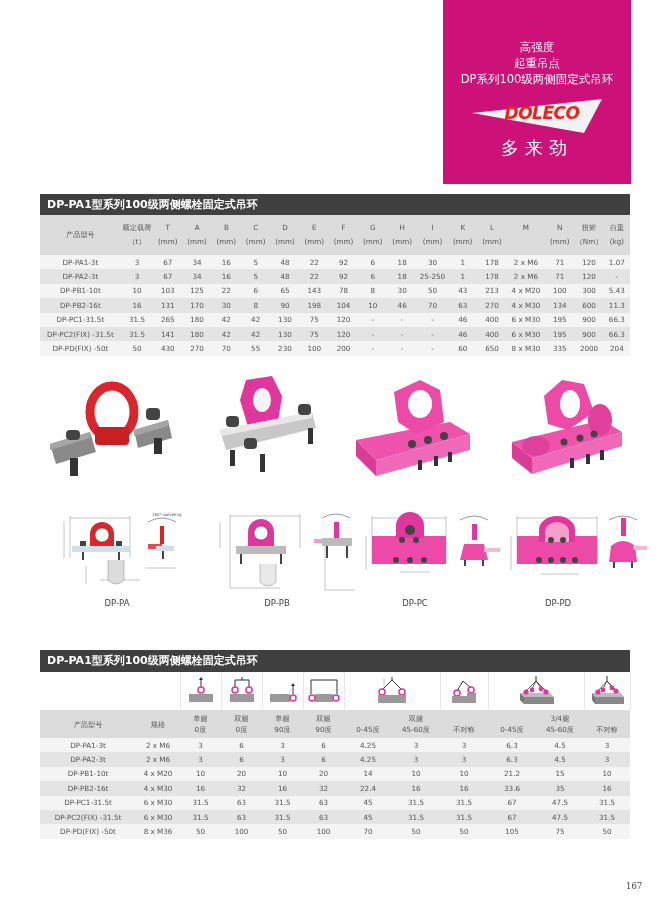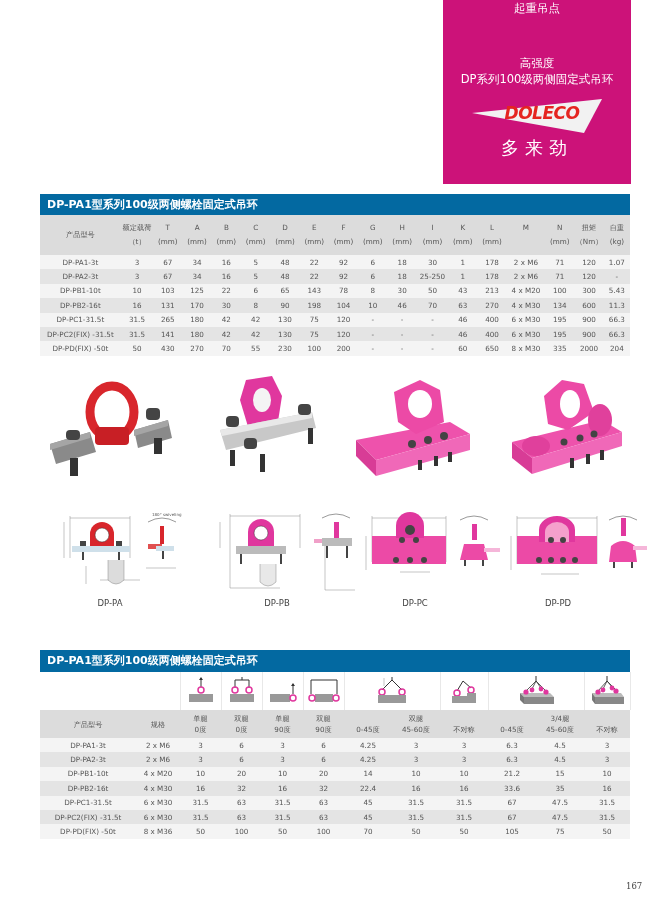--- a/index.html
+++ b/index.html
@@ -5,21 +5,21 @@
   * { box-sizing: border-box; margin: 0; padding: 0; }
   body { width: 670px; height: 915px; background: #ffffff; position: relative; overflow: hidden; font-family: "DejaVu Sans", "Liberation Sans", sans-serif; color: #555; }
   .hero { position: absolute; left: 443px; top: 0; width: 188px; height: 184px; background: #cc1279; color: #fff; text-align: center; }
   .hero .line { font-size: 11.5px; line-height: 16px; }
   .hero .l1 { margin-top: 39px; }
   .logo-wrap { position: relative; margin: 10px auto 0; width: 130px; height: 38px; }
   .logo-wedge { position: absolute; left: 0; top: 0; width: 130px; height: 38px; }
   .logo-text { position: absolute; left: 20px; top: 6px; width: 100px; font-family: "DejaVu Sans", sans-serif; font-weight: bold; font-size: 17px; color: #e52520; letter-spacing: -0.5px; font-style: italic; }
   .hero .cn-brand { font-size: 18px; letter-spacing: 6px; margin-top: 0px; line-height: 26px; }
 
-  .bar { position: absolute; left: 40px; width: 590px; height: 22px; background: #0369a1; color: #fff; font-weight: bold; font-size: 11px; line-height: 22px; padding-left: 7px; }
+  .bar { position: absolute; left: 40px; width: 590px; height: 22px; background: #404040; color: #fff; font-weight: bold; font-size: 11px; line-height: 22px; padding-left: 7px; }
   table { border-collapse: collapse; position: absolute; left: 40px; width: 590px; font-size: 7.2px; color: #555; table-layout: fixed; }
   td, th { text-align: center; white-space: nowrap; font-weight: normal; }
   .t1 { top: 215px; }
   .t1 thead tr { background: #dcdcdc; }
   .t1 thead th { height: 40px; line-height: 14px; vertical-align: middle; }
   .t1 tbody td { height: 14.4px; }
   .t1 tbody tr:nth-child(odd) { background: #f4f4f4; }
   .t1 tbody tr:nth-child(even) { background: #e4e4e4; }
 
   .photos { position: absolute; top: 372px; left: 40px; width: 600px; height: 110px; }
@@ -33,22 +33,22 @@
   .t2 .hdr td { background: #dcdcdc; height: 28px; line-height: 11px; vertical-align: middle; }
   .t2 tbody.data td { height: 14.4px; }
   .t2 tbody.data tr:nth-child(odd) { background: #f4f4f4; }
   .t2 tbody.data tr:nth-child(even) { background: #e4e4e4; }
   .pagenum { position: absolute; left: 626px; top: 881px; font-family: "DejaVu Serif", serif; font-size: 8.5px; color: #444; }
 </style>
 </head>
 <body>
 
 <div class="hero">
+  <div class="line l1">高强度</div>
   <div class="line">起重吊点</div>
-  <div class="line l1">高强度</div>
   <div class="line">DP系列100级两侧固定式吊环</div>
   <div class="logo-wrap">
     <svg class="logo-wedge" viewBox="0 0 130 38">
       <polygon points="0,16 130,2 112,36" fill="#f2f2f2"></polygon>
     </svg>
     <div class="logo-text">DOLECO</div>
   </div>
   <div class="cn-brand">多来劲</div>
 </div>
 
@@ -443,21 +443,21 @@
       <circle cx="58" cy="52" r="3" fill="#444"></circle>
       <circle cx="70" cy="52" r="3" fill="#444"></circle>
     <path d="M104,12 Q118,4 132,12" stroke="#555" stroke-width="0.6" fill="none"></path>
     <rect x="116" y="10" width="5" height="18" fill="#e0379e"></rect>
     <path d="M104,54 L106,38 Q118,28 130,38 L132,54 Z" fill="#ec4aa6"></path>
     <rect x="128" y="38" width="14" height="4" fill="#f5b6d9"></rect>
     <rect x="108" y="54" width="2" height="6" fill="#444"></rect>
       <rect x="126" y="54" width="2" height="6" fill="#444"></rect>
   </svg>
 </div>
-<div class="dlabel" style="left:70px;">DP-PA</div>
+<div class="dlabel" style="left:77px;">DP-PA</div>
 <div class="dlabel" style="left:237px;">DP-PB</div>
 <div class="dlabel" style="left:375px;">DP-PC</div>
 <div class="dlabel" style="left:518px;">DP-PD</div>
 
 <div class="bar" style="top:650px;">DP-PA1型系列100级两侧螺栓固定式吊环</div>
 <table class="t2">
   <colgroup>
     <col style="width:96px">
       <col style="width:44px">
       <col style="width:41px">

